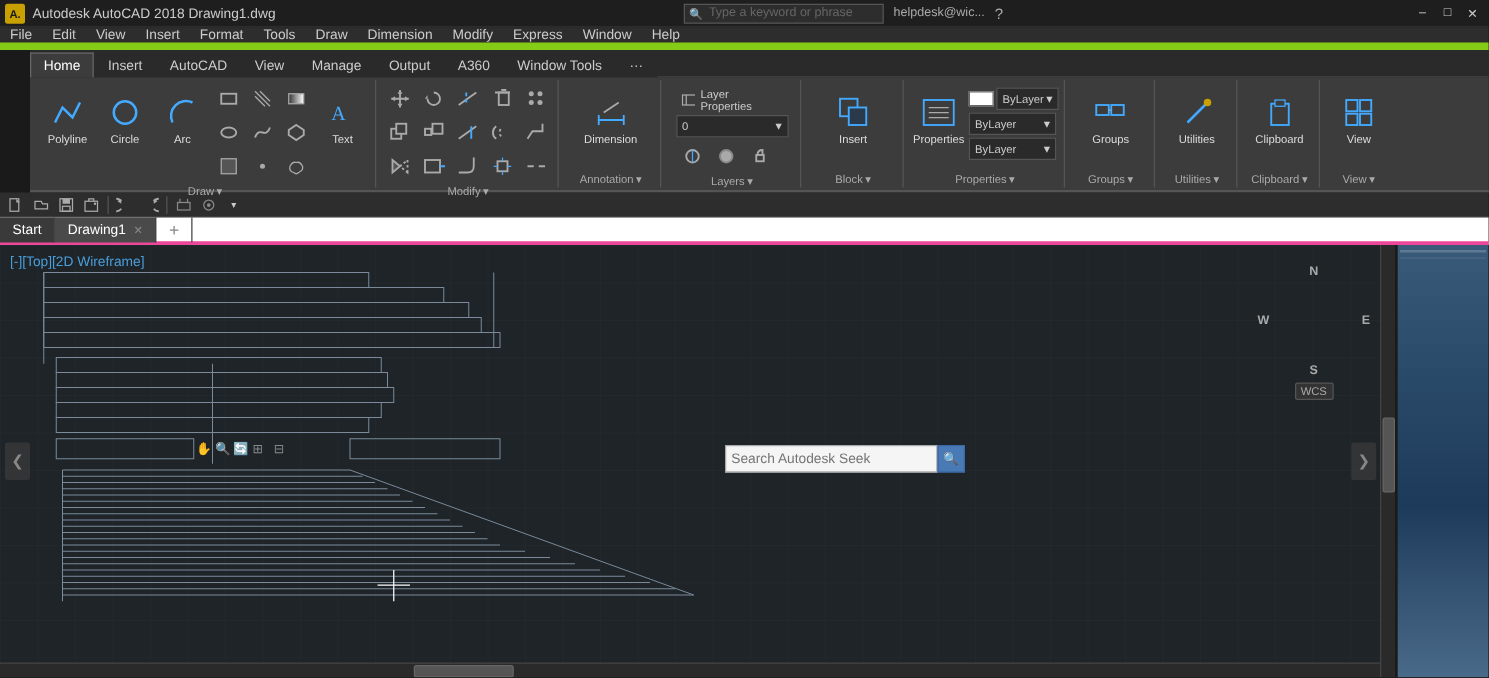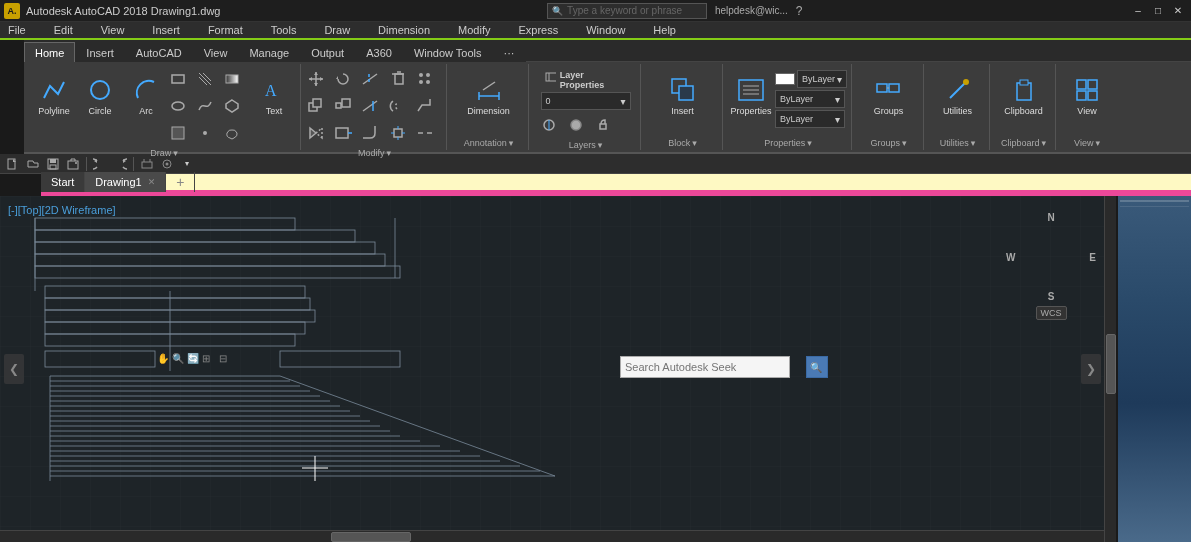--- a/index.html
+++ b/index.html
@@ -78,22 +78,22 @@
       cursor: pointer;
     }
 
     
     #menu-bar {
       width: 100%;
       height: 18px;
       background: #2d2d2d;
       display: flex;
       align-items: center;
-      gap: 12px;
-      border-bottom: 2px solid #84cc16;
+      gap: 0;
+      border-bottom: 6px solid #84cc16;
     }
     .menu-item {
       padding: 0 8px;
       height: 18px;
       display: flex;
       align-items: center;
       color: #ccc;
       font-size: 11px;
       cursor: pointer;
     }
@@ -178,28 +178,28 @@
     .ribbon-btn-large .icon-shape {
       width: 28px;
       height: 28px;
       display: flex;
       align-items: center;
       justify-content: center;
     }
     .ribbon-btn-small {
       display: flex;
       flex-direction: column;
+      align-items: center;
       justify-content: center;
       width: 26px;
       height: 26px;
       cursor: pointer;
       color: #ddd;
       font-size: 8px;
       border-radius: 2px;
-      font-weight: bold;
     }
     .small-row {
       display: flex;
       gap: 1px;
     }
     .ribbon-col {
       display: flex;
       flex-direction: column;
       gap: 1px;
     }
@@ -229,25 +229,24 @@
     .tb-sep {
       width: 1px;
       height: 14px;
       background: #555;
       margin: 0 2px;
     }
 
     
     #tab-bar {
       height: 22px;
-      background: #fef9c3;
-      display: flex;
-      align-items: center;
-      border-bottom: 6px solid #ec4899;
-      margin-left: 41px;
+      background: #ffffff;
+      display: flex;
+      align-items: center;
+      border-bottom: 3px solid #ec4899;
     }
     .doc-tab {
       height: 20px;
       padding: 0 10px;
       display: flex;
       align-items: center;
       gap: 6px;
       color: #ccc;
       font-size: 11px;
       cursor: pointer;
@@ -346,22 +345,21 @@
       margin-top: 4px;
     }
 
     
     .search-autodesk {
       position: absolute;
       top: 160px;
       left: 580px;
       display: flex;
       align-items: center;
-      gap: 16px;
-      margin-left: 40px;
+      gap: 0;
     }
     .search-autodesk input {
       width: 170px;
       height: 22px;
       background: #f5f5f5;
       border: 1px solid #aaa;
       padding: 0 4px;
       font-size: 11px;
       color: #333;
     }

